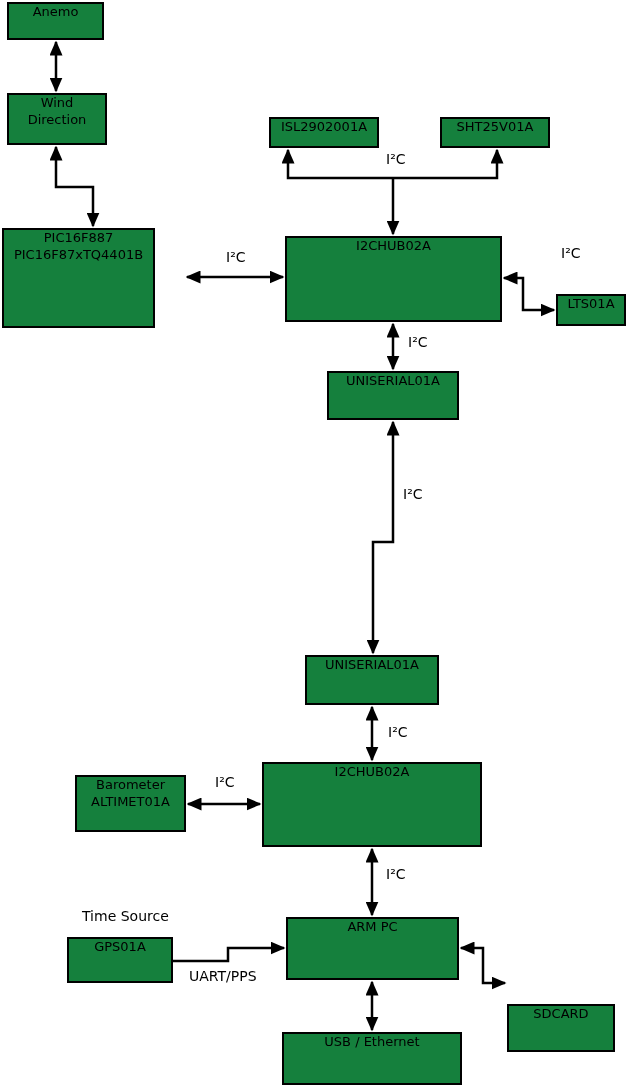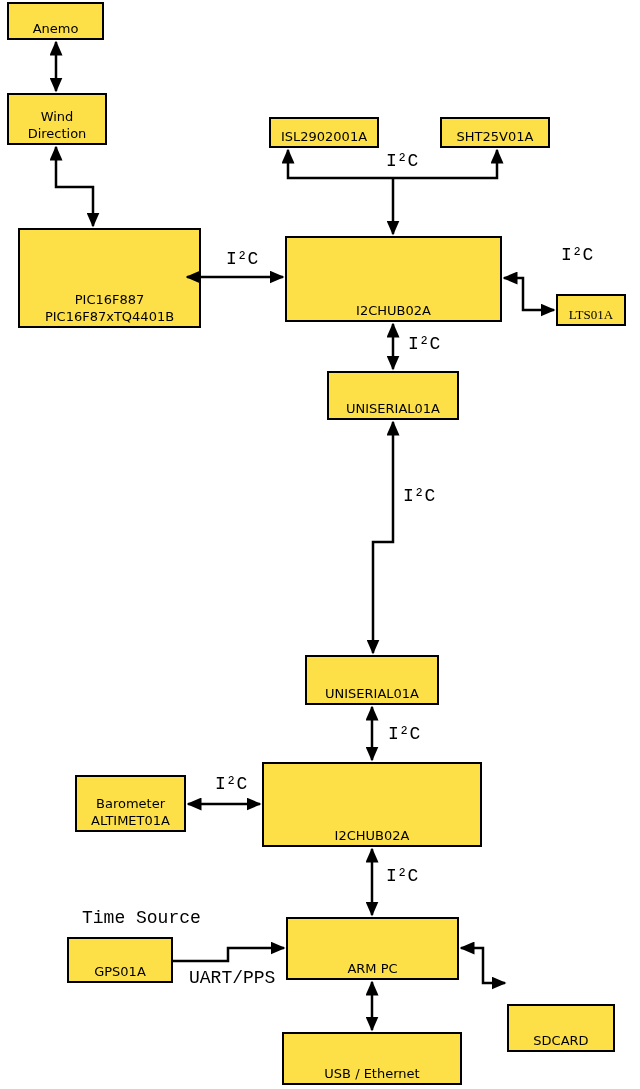--- a/index.html
+++ b/index.html
@@ -15,74 +15,73 @@
   .connector-layer {
     position: absolute;
     left: 0; top: 0;
     width: 640px; height: 1089px;
     pointer-events: none;
     z-index: 2;
   }
   .box {
     position: absolute;
     box-sizing: border-box;
-    background: #fde047;
+    background: #15803d;
     border: 2.5px solid #000000;
     display: flex;
-    align-items: flex-end;
+    align-items: flex-start;
     justify-content: center;
     z-index: 1;
   }
   .box .lbl {
     white-space: pre-line;
     text-align: center;
     font-size: 13px;
     line-height: 1.3;
   }
   .edge-label {
     position: absolute;
-    font-size: 18px;
+    font-size: 14px;
     white-space: nowrap;
     z-index: 3;
     background: transparent;
-    font-family: Liberation Mono, monospace;
   }
 </style>
 </head>
 <body>
 
 <div class="diagram">
 
   <div class="box" style="left:7px; top:2px; width:97px; height:38px;">
     <span class="lbl">Anemo</span>
   </div>
 
   <div class="box" style="left:7px; top:93px; width:100px; height:52px;">
     <span class="lbl">Wind
 Direction</span>
   </div>
 
-  <div class="box" style="left:2px; top:228px; width:183px; height:100px;margin-left:16px;">
+  <div class="box" style="left:2px; top:228px; width:153px; height:100px;">
     <span class="lbl">PIC16F887
 PIC16F87xTQ4401B</span>
   </div>
 
   <div class="box" style="left:233px; top:117px; width:110px; height:31px;margin-left:36px;">
     <span class="lbl">ISL2902001A</span>
   </div>
 
   <div class="box" style="left:440px; top:117px; width:110px; height:31px;">
     <span class="lbl">SHT25V01A</span>
   </div>
 
   <div class="box" style="left:285px; top:236px; width:217px; height:86px;">
     <span class="lbl">I2CHUB02A</span>
   </div>
 
-  <div class="box" style="left:556px; top:294px; width:70px; height:32px;font-family:Liberation Serif, serif;">
+  <div class="box" style="left:556px; top:294px; width:70px; height:32px;">
     <span class="lbl">LTS01A</span>
   </div>
 
   <div class="box" style="left:327px; top:371px; width:132px; height:49px;">
     <span class="lbl">UNISERIAL01A</span>
   </div>
 
   <div class="box" style="left:305px; top:655px; width:134px; height:50px;">
     <span class="lbl">UNISERIAL01A</span>
   </div>

